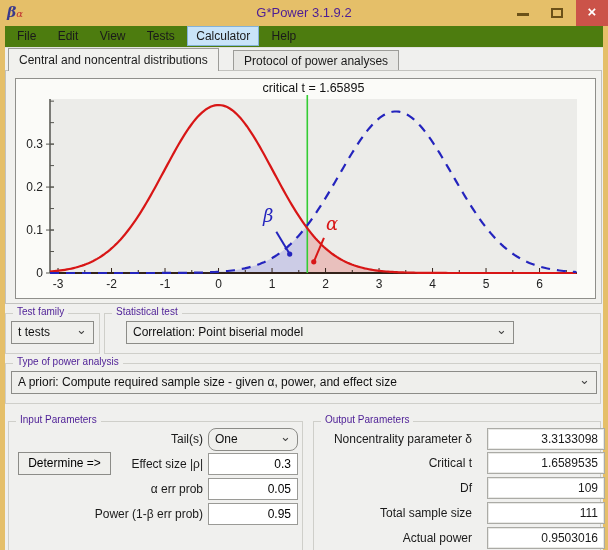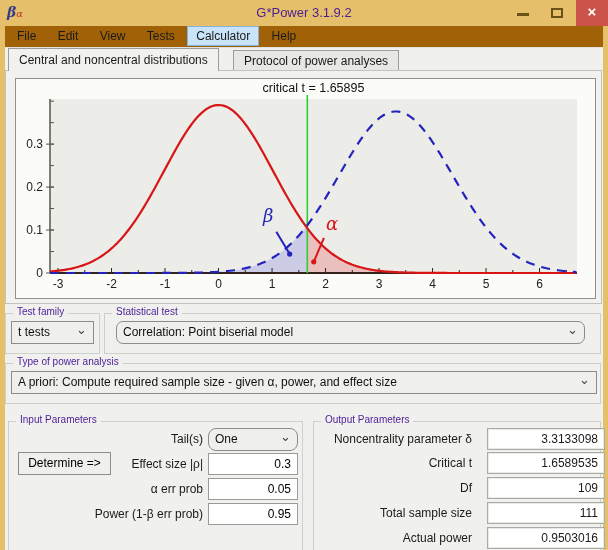--- a/index.html
+++ b/index.html
@@ -17,21 +17,21 @@
   .app-icon .b { color:#3A3A8C; font-weight:bold; }
   .app-icon .a { color:#C03030; font-size:10px; }
   .caption-btn { position:absolute; top:0; height:26px; text-align:center; cursor:default; }
   .btn-min { left:508px; width:30px; }
   .btn-min .bar { position:absolute; left:9px; top:13px; width:12px; height:3px; background:#6b5118; }
   .btn-max { left:542px; width:30px; }
   .btn-max .box { position:absolute; left:9px; top:8px; width:12px; height:10px; border:2px solid #6b5118; }
   .btn-close { left:576px; width:32px; background:#CB5349; color:#fff; font-size:15px;
                line-height:24px; font-weight:bold; }
   
-  .menubar { position:absolute; left:5px; top:26px; width:598px; height:22px; background:#a16207;
+  .menubar { position:absolute; left:5px; top:26px; width:598px; height:22px; background:#4d7c0f;
              border-bottom:1px solid #E2E2DE; padding-left:3px; }
   .menu-item { display:inline-block; padding:3px 9px 3px 9px; font-size:12px; }
   .menu-item.active { background:#C9E4F8; border:1px solid #84B2D8; padding:2px 8px 2px 8px; }
   
   .tab { position:absolute; border:1px solid #9C9C98; border-bottom:none;
          padding:0 10px; font-size:12px; white-space:nowrap; }
   .tab.active { left:8px; top:48px; height:23px; line-height:22px; background:#F1F1EE; z-index:3; }
   .tab.inactive { left:233px; top:50px; height:21px; line-height:20px; background:#E7E7E4; z-index:1; }
   .tabpane { position:absolute; left:5px; top:70px; width:597px; height:234px;
              border:1px solid #C2C2BE; background:#F1F1EE; z-index:2; }
@@ -160,21 +160,21 @@
     <span class="gb-title">Test family</span>
   </div>
   <div class="combo" style="left:11px; top:321px; width:83px;">
     <span>t tests</span>
     <span class="chev">⌄</span>
   </div>
 
   <div class="groupbox" style="left:104px; top:313px; width:497px; height:41px;">
     <span class="gb-title">Statistical test</span>
   </div>
-  <div class="combo" style="left:116px; top:321px; width:469px;border-radius:7px;">
+  <div class="combo" style="left:126px; top:321px; width:388px;">
     <span>Correlation: Point biserial model</span>
     <span class="chev">⌄</span>
   </div>
 
   <div class="groupbox" style="left:5px; top:363px; width:596px; height:41px;">
     <span class="gb-title">Type of power analysis</span>
   </div>
   <div class="combo" style="left:11px; top:371px; width:586px;">
     <span>A priori: Compute required sample size - given α, power, and effect size</span>
     <span class="chev">⌄</span>

